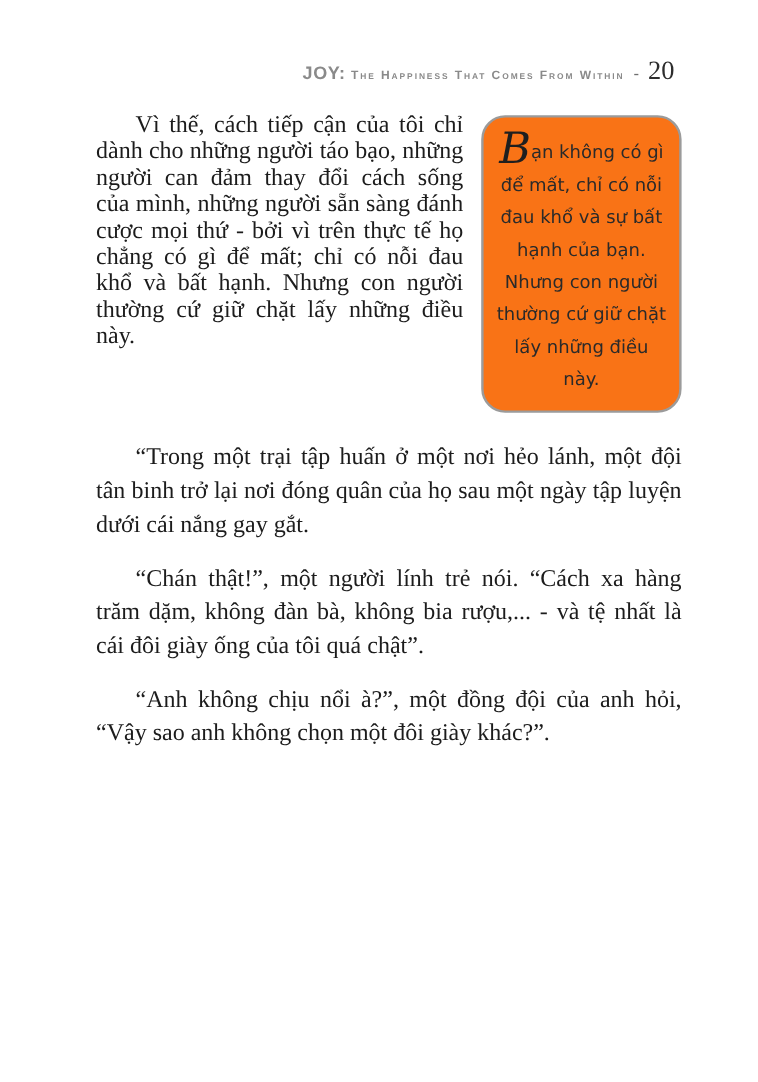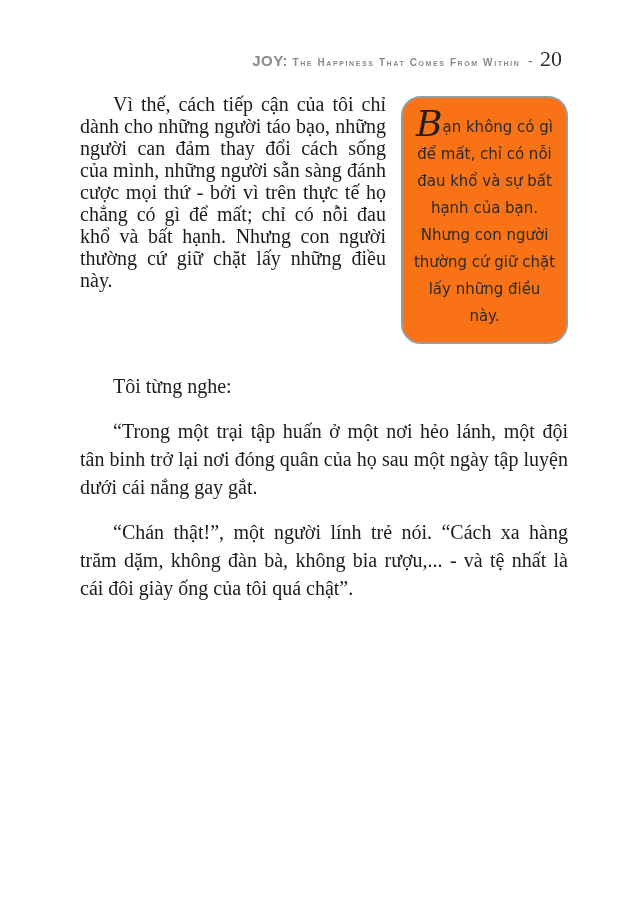--- a/index.html
+++ b/index.html
@@ -128,21 +128,21 @@
   <div class="body-text">
 
 
     <div class="quote-section">
       <aside class="pull-quote-box">
         <span class="drop-cap">B</span><span>ạn không có gì để mất, chỉ có nỗi đau khổ và sự bất hạnh của bạn. Nhưng con người thường cứ giữ chặt lấy những điều này.</span>
       </aside>
       <p class="indent wrap-paragraph">Vì thế, cách tiếp cận của tôi chỉ dành cho những người táo bạo, những người can đảm thay đổi cách sống của mình, những người sẵn sàng đánh cược mọi thứ - bởi vì trên thực tế họ chẳng có gì để mất; chỉ có nỗi đau khổ và bất hạnh. Nhưng con người thường cứ giữ chặt lấy những điều này.</p>
     </div>
 
-    <p class="indent heard-intro">Tôi từng nghe:</p>
 
     <div class="story">
       <p class="indent">“Trong một trại tập huấn ở một nơi hẻo lánh, một đội tân binh trở lại nơi đóng quân của họ sau một ngày tập luyện dưới cái nắng gay gắt.</p>
       <p class="indent">“Chán thật!”, một người lính trẻ nói. “Cách xa hàng trăm dặm, không đàn bà, không bia rượu,... - và tệ nhất là cái đôi giày ống của tôi quá chật”.</p>
+      <p class="indent">“Anh không chịu nổi à?”, một đồng đội của anh hỏi, “Vậy sao anh không chọn một đôi giày khác?”.</p>
     </div>
 
   </div>
 </div>
 
 </body></html>

